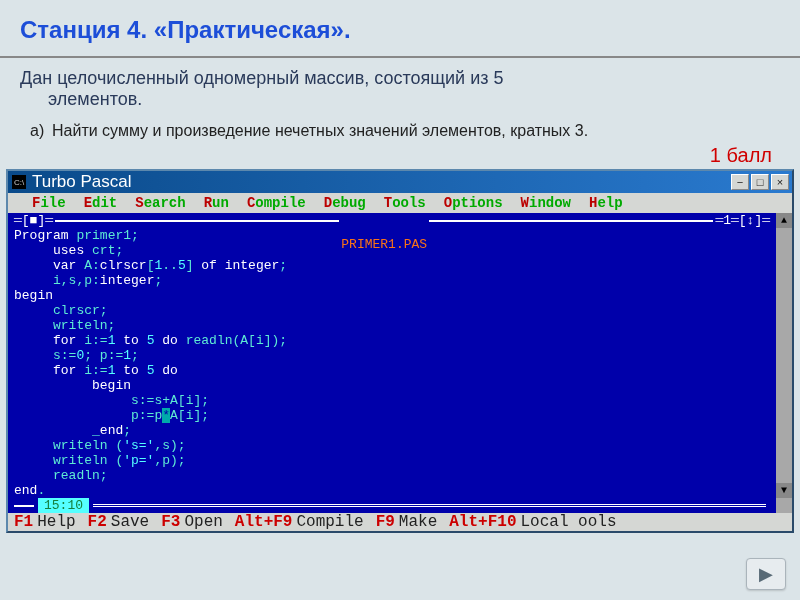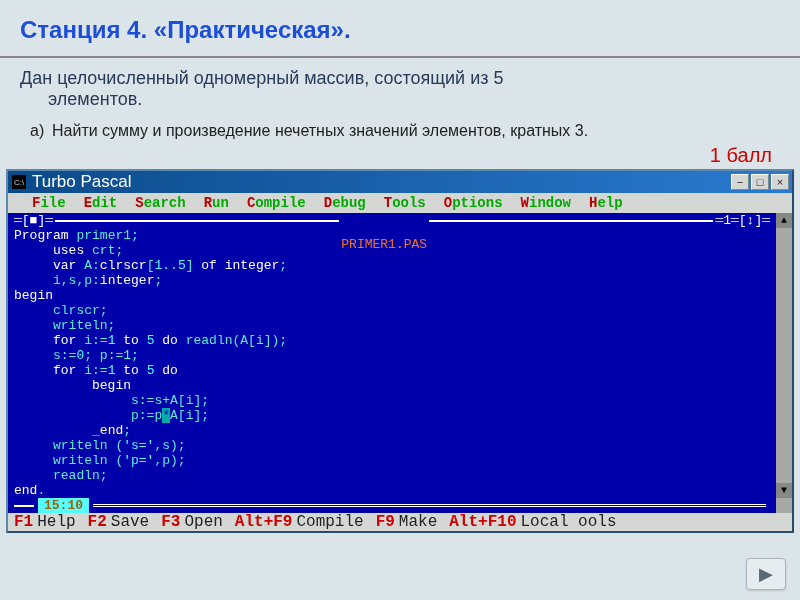--- a/index.html
+++ b/index.html
@@ -143,21 +143,21 @@
     display: flex;
     align-items: center;
     color: #fff;
   }
   .sb-fill {
     flex: 1;
     border-top: 3px double #fff;
     height: 0;
     margin: 0 4px;
   }
-  .pos-ind { padding: 0 6px; color: #a16207; background: #55ffff; font-weight: bold; }
+  .pos-ind { padding: 0 6px; color: #15803d; background: #55ffff; }
   .bottom-hint {
     background: #d5d7d4;
     height: 18px;
     font-family: 'Courier New', monospace;
     font-size: 16px;
     display: flex;
     align-items: center;
     padding-left: 6px;
     gap: 4px;
   }

